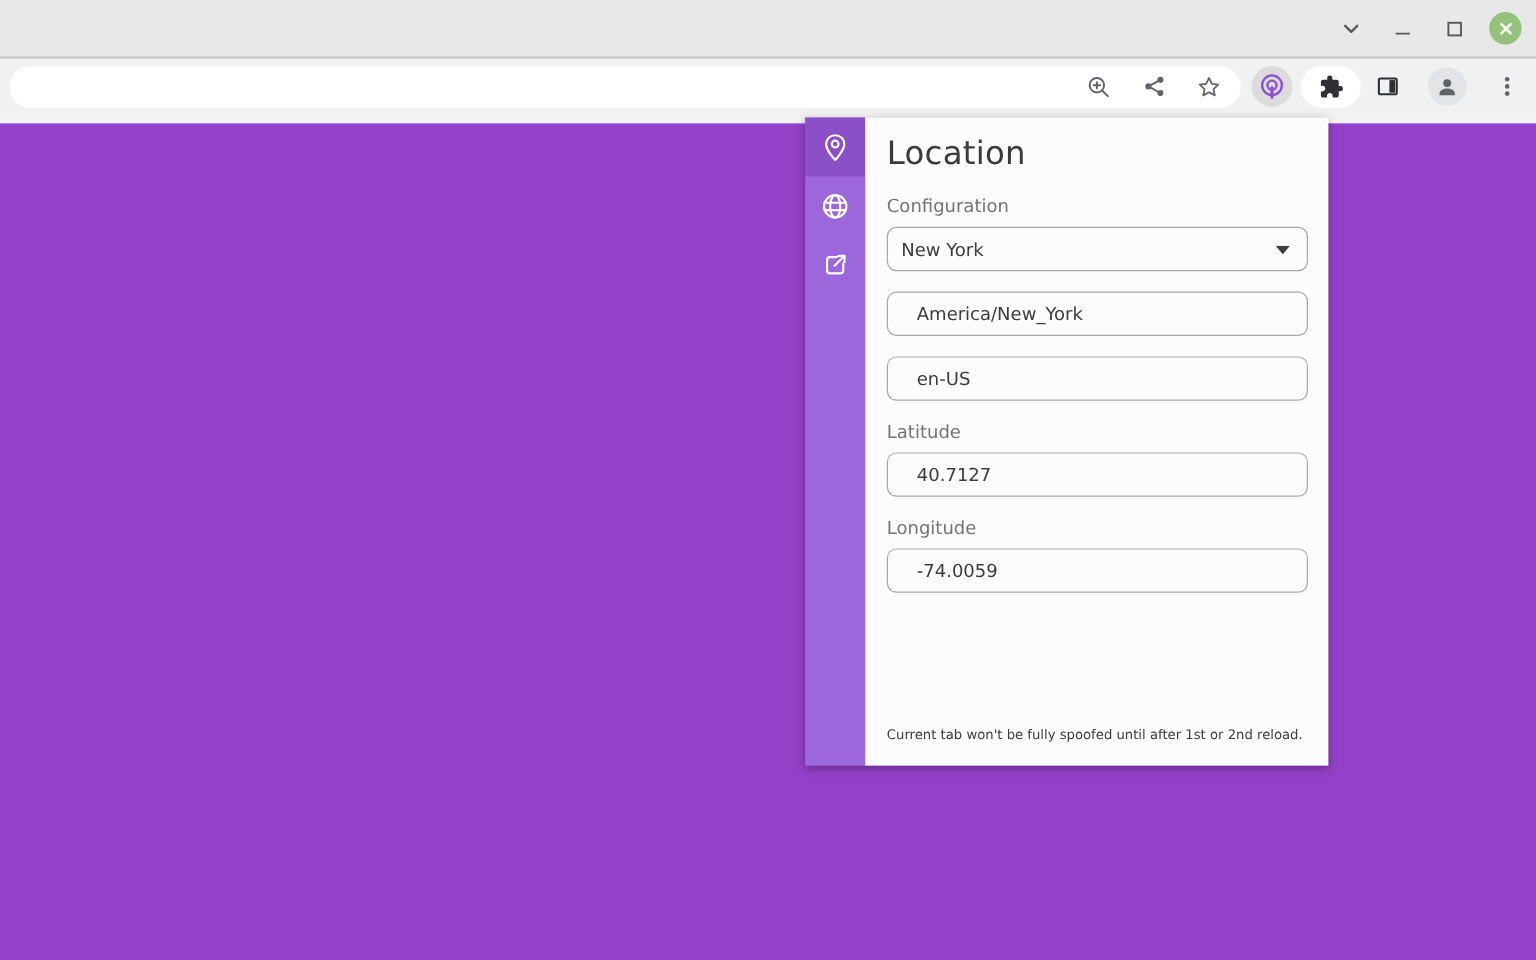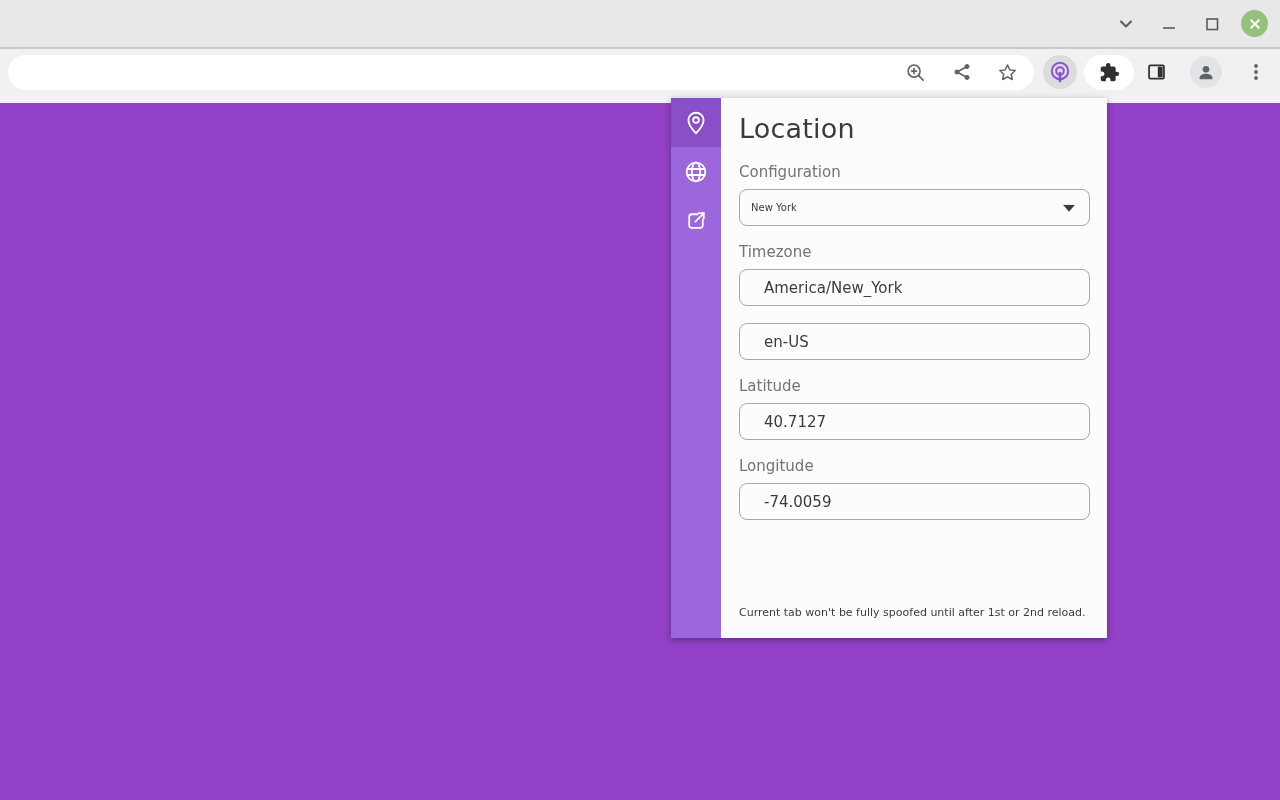--- a/index.html
+++ b/index.html
@@ -153,21 +153,21 @@
   }
   .select-box {
     width: 100%;
     height: 37px;
     border: 1px solid #a8a8a8;
     border-radius: 8px;
     background: #fcfcfc;
     display: flex;
     align-items: center;
     padding: 0 11px;
-    font-size: 10px;
+    font-size: 15px;
     color: #3c3c3c;
     margin-bottom: 17px;
     position: relative;
     cursor: pointer;
   }
   .select-caret {
     position: absolute;
     right: 14px;
     top: 50%;
     transform: translateY(-40%);
@@ -304,21 +304,20 @@
     <h1 class="popup-title">Location</h1>
 
     <label class="field-label">Configuration</label>
     <div class="select-box">
       <span>New York</span>
       <svg class="select-caret" width="12" height="8" viewBox="0 0 12 8" fill="#3c3c3c">
           <polygon points="0,0 12,0 6,7"></polygon>
         </svg>
     </div>
 
-    <label class="field-label">Timezone</label>
     <input class="text-input" type="text" value="America/New_York" style="">
 
     <input class="text-input" type="text" value="en-US" style="">
 
     <label class="field-label">Latitude</label>
     <input class="text-input" type="text" value="40.7127" style="">
 
     <label class="field-label">Longitude</label>
     <input class="text-input" type="text" value="-74.0059" style="">
 

